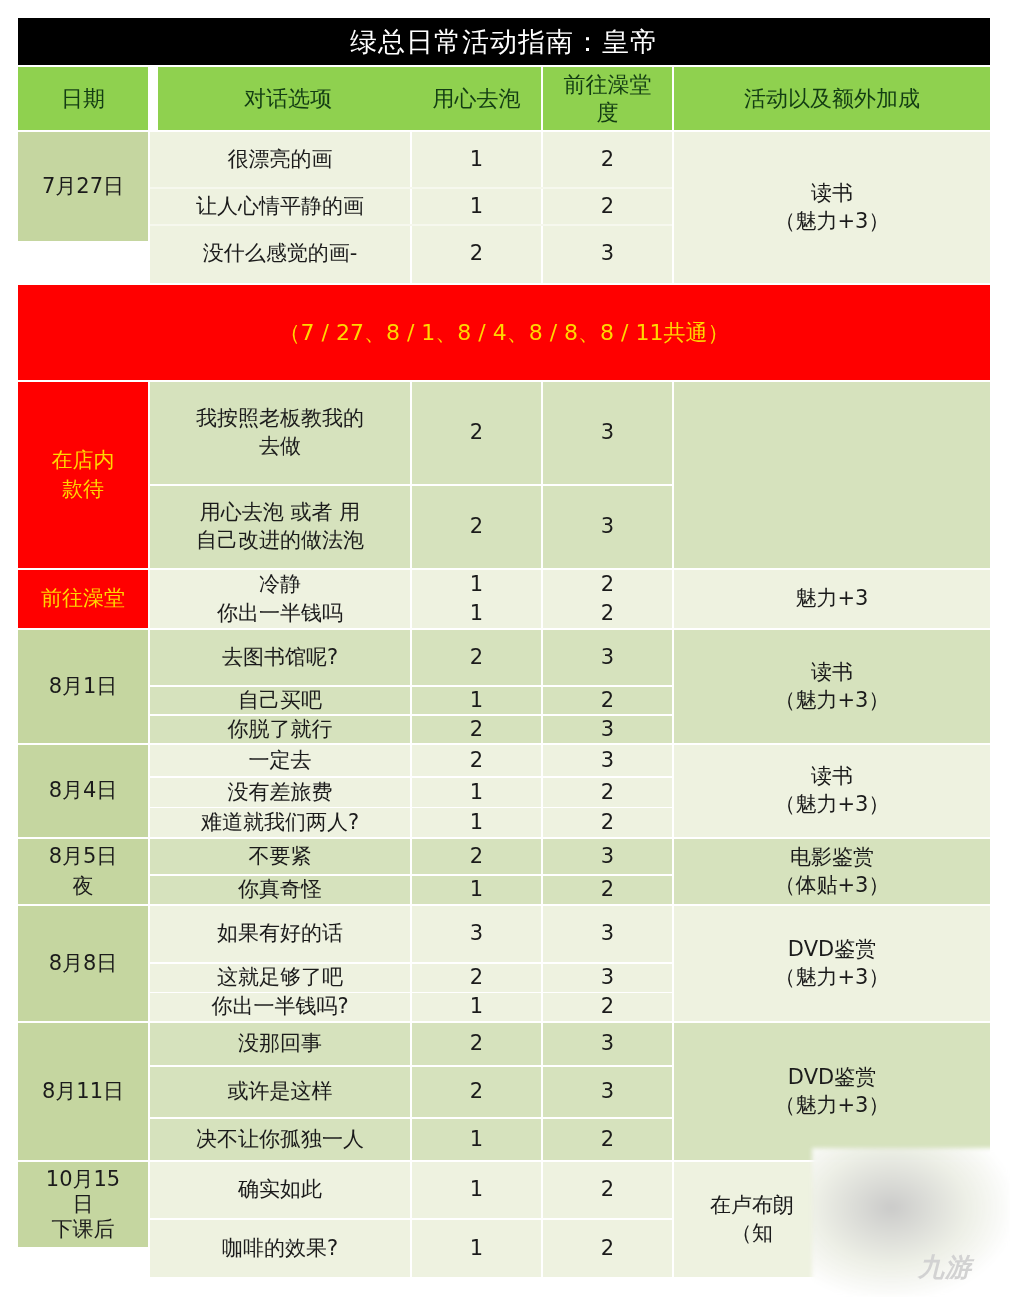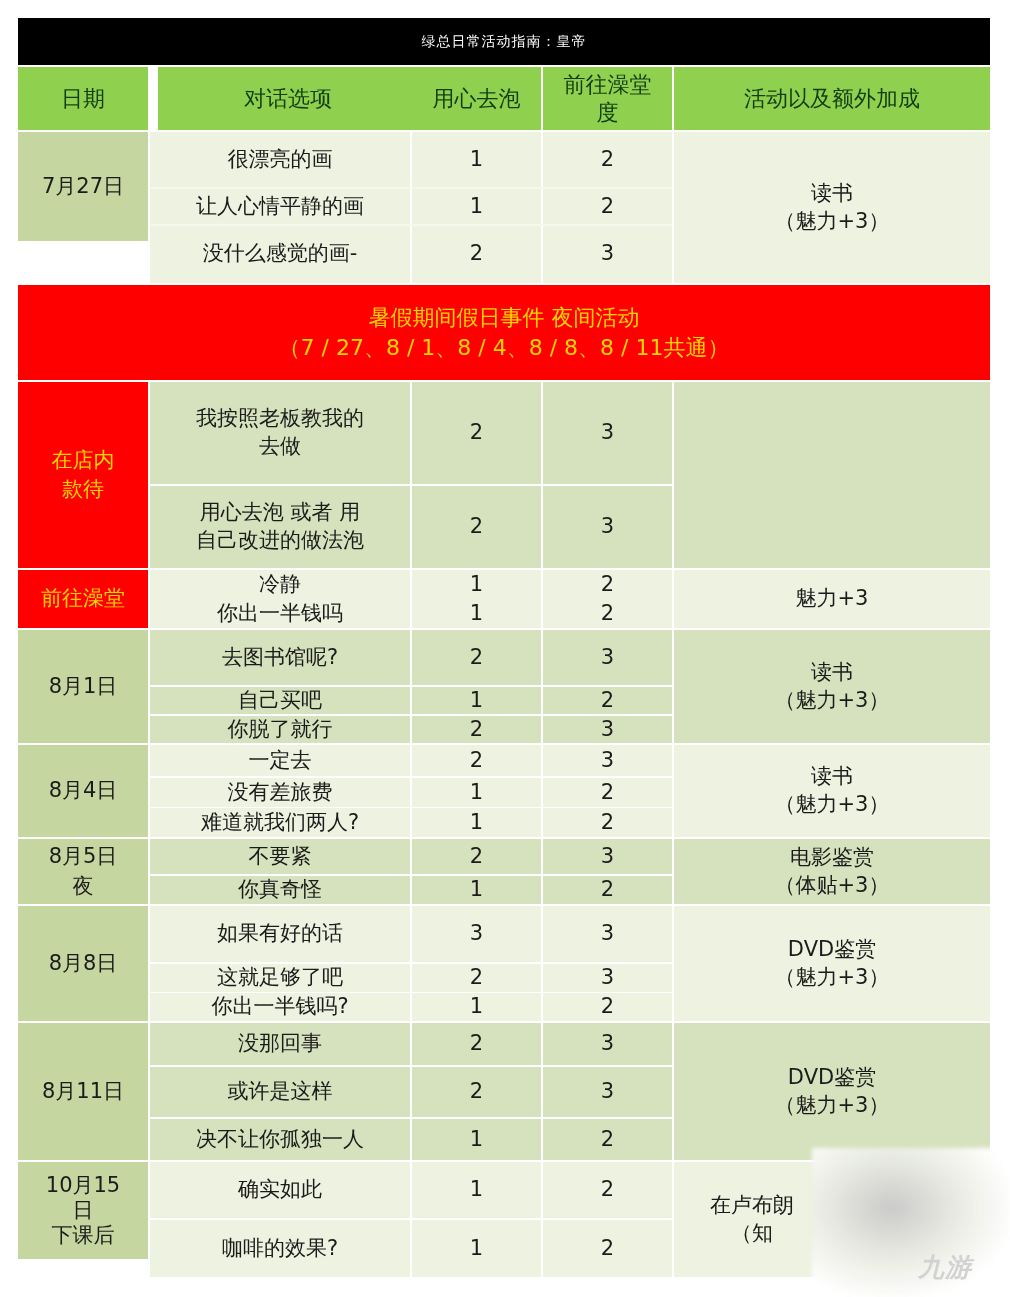--- a/index.html
+++ b/index.html
@@ -1,21 +1,21 @@
 <!DOCTYPE html>
 <html><head>
 <meta charset="utf-8">
 <style>
   * { box-sizing: border-box; margin: 0; padding: 0; }
   html, body { width: 1010px; height: 1297px; background: #ffffff; overflow: hidden; }
   body { position: relative; font-family: "DejaVu Sans", "Liberation Sans", sans-serif; color: #1b1b1b; }
   .sheet { position: absolute; left: 18px; top: 18px; width: 972px; }
   .title-bar {
     position: absolute; left: 0; top: 0; width: 972px; height: 47px;
-    background: #000; color: #fff; font-size: 14px;
+    background: #000; color: #fff; font-size: 27px;
     display: flex; align-items: center; justify-content: center; letter-spacing: 1px;
   }
   .cell {
     position: absolute; display: flex; align-items: center; justify-content: center;
     text-align: center; line-height: 1.32; white-space: pre-line;
     font-size: 21px;
   }
   .hdr { background: #8fd14f; color: #133d13; top: 49px; height: 63px; font-size: 22px; }
   .date-cell { background: #c5d6a0; }
   .light { background: #eef2e0; }
@@ -59,21 +59,20 @@
   <div class="cell light" style="left:525px;top:170px;width:129px;height:37px">2</div>
   <div class="cell light" style="left:132px;top:207px;width:260px;height:58px">没什么感觉的画-</div>
   <div class="cell light" style="left:394px;top:207px;width:129px;height:58px">2</div>
   <div class="cell light" style="left:525px;top:207px;width:129px;height:58px">3</div>
   <div class="cell light" style="left:656px;top:114px;width:316px;height:151px">读书
 （魅力+3）</div>
   <div class="hline" style="left:132px;top:169px;width:522px"></div>
   <div class="hline" style="left:132px;top:206px;width:522px"></div>
 
   <div class="banner" style="top:267px;height:95px">
-    <div>暑假期间假日事件 夜间活动</div>
     <div>（7 / 27、8 / 1、8 / 4、8 / 8、8 / 11共通）</div>
   </div>
 
   <div class="cell red-cell" style="left:0;top:364px;width:130px;height:186px;line-height:1.4">在店内
 款待</div>
   <div class="cell mid" style="left:132px;top:364px;width:260px;height:102px">我按照老板教我的
 去做</div>
   <div class="cell mid" style="left:394px;top:364px;width:129px;height:102px">2</div>
   <div class="cell mid" style="left:525px;top:364px;width:129px;height:102px">3</div>
   <div class="cell mid" style="left:132px;top:468px;width:260px;height:82px">用心去泡 或者 用
@@ -147,21 +146,21 @@
   <div class="cell mid" style="left:525px;top:1005px;width:129px;height:42px">3</div>
   <div class="cell mid" style="left:132px;top:1049px;width:260px;height:50px">或许是这样</div>
   <div class="cell mid" style="left:394px;top:1049px;width:129px;height:50px">2</div>
   <div class="cell mid" style="left:525px;top:1049px;width:129px;height:50px">3</div>
   <div class="cell mid" style="left:132px;top:1101px;width:260px;height:41px">决不让你孤独一人</div>
   <div class="cell mid" style="left:394px;top:1101px;width:129px;height:41px">1</div>
   <div class="cell mid" style="left:525px;top:1101px;width:129px;height:41px">2</div>
   <div class="cell mid" style="left:656px;top:1005px;width:316px;height:137px">DVD鉴赏
 （魅力+3）</div>
 
-  <div class="cell date-cell" style="left:0;top:1144px;width:130px;height:97px;line-height:1.2">10月15
+  <div class="cell date-cell" style="left:0;top:1144px;width:130px;height:85px;line-height:1.2">10月15
 日
 下课后</div>
   <div class="cell light" style="left:132px;top:1144px;width:260px;height:56px">确实如此</div>
   <div class="cell light" style="left:394px;top:1144px;width:129px;height:56px">1</div>
   <div class="cell light" style="left:525px;top:1144px;width:129px;height:56px">2</div>
   <div class="cell light" style="left:132px;top:1202px;width:260px;height:57px">咖啡的效果?</div>
   <div class="cell light" style="left:394px;top:1202px;width:129px;height:57px">1</div>
   <div class="cell light" style="left:525px;top:1202px;width:129px;height:57px">2</div>
   <div class="cell light" style="left:656px;top:1144px;width:316px;height:115px;justify-content:flex-start;padding-left:36px">在卢布朗
 （知</div>

